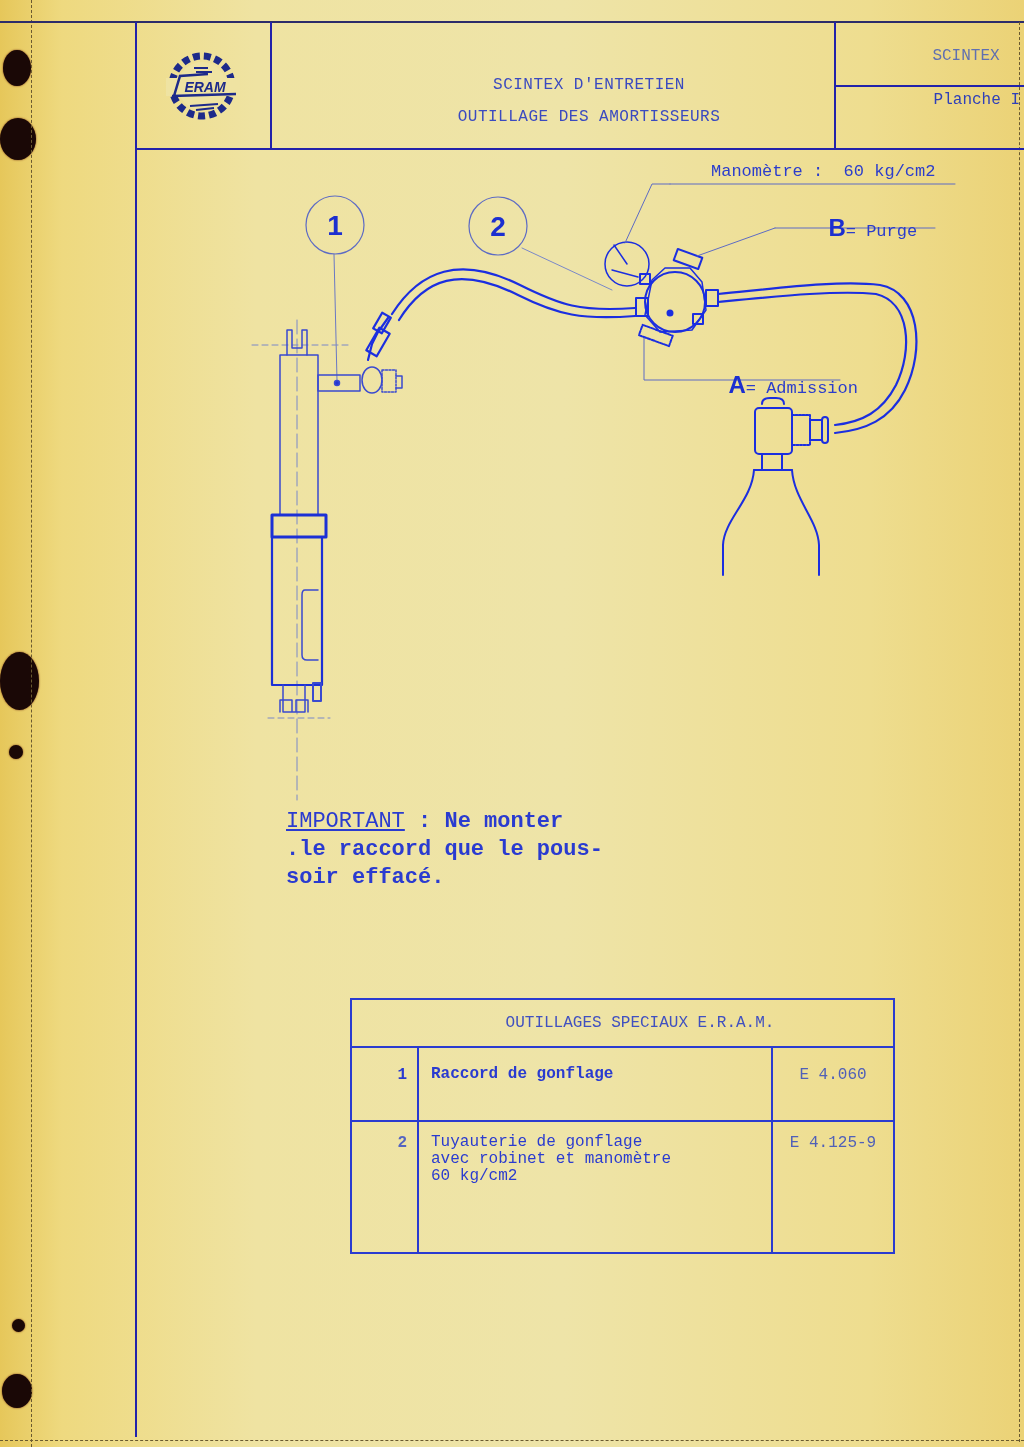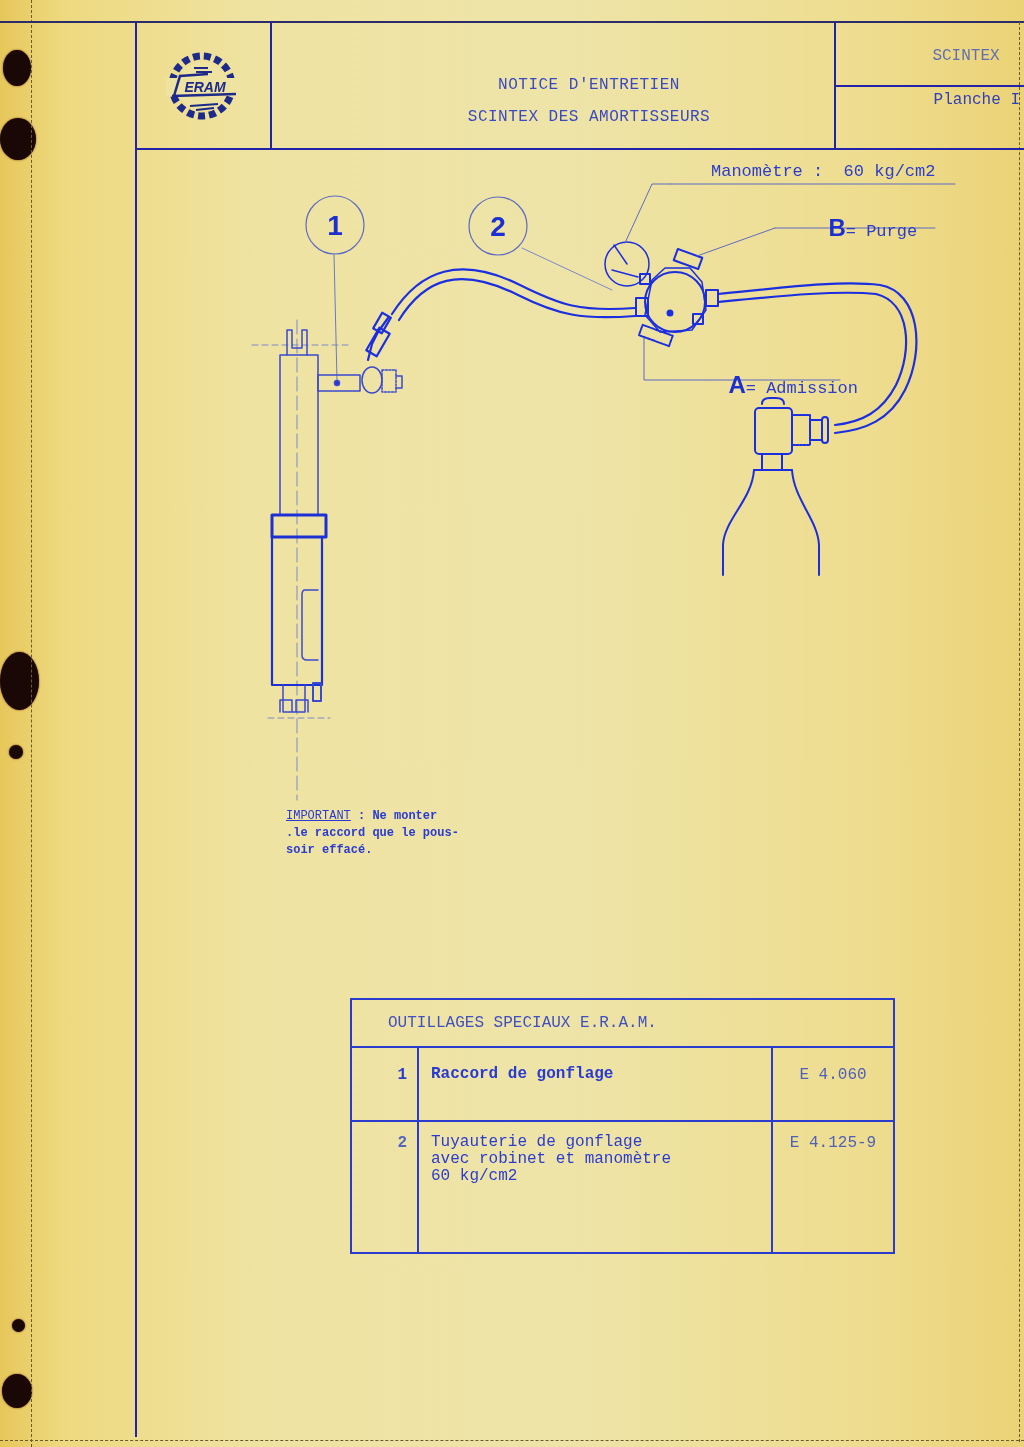--- a/index.html
+++ b/index.html
@@ -20,25 +20,25 @@
   .header-div1 { position:absolute; left:270px; top:22px; height:127px; border-left:2px solid #2222aa; }
   .header-div2 { position:absolute; left:834px; top:22px; height:127px; border-left:2px solid #2222aa; }
   .header-div3 { position:absolute; left:835px; top:85px; width:189px; border-top:2px solid #2222aa; }
   .typed { font-family:"Liberation Mono","DejaVu Sans Mono",monospace; color:#2a3bd0; white-space:pre;padding-left:36px; }
   .title1 { position:absolute; left:272px; width:562px; top:76px; text-align:center; font-size:16px; color:#3a4ac0; letter-spacing:0.5px; }
   .title2 { position:absolute; left:272px; width:562px; top:108px; text-align:center; font-size:16px; color:#3a4ac0; letter-spacing:0.5px; }
   .ref { position:absolute; left:836px; width:188px; top:47px; text-align:center; font-size:16px; color:#6070b0; }
   .sheet { position:absolute; left:836px; width:148px; top:91px; text-align:right; font-size:16px; color:#3040b8; }
   .lbl { position:absolute; font-size:17px; color:#2b3dcc; }
   .bigletter { font-family:"Liberation Sans","DejaVu Sans",sans-serif; font-weight:bold; font-size:24px; color:#1c2fd0; }
-  .note { position:absolute; left:250px; top:808px; font-size:12px; line-height:17px; color:#2a3bd0; font-weight:bold; }
+  .note { position:absolute; left:250px; top:808px; font-size:22px; line-height:28px; color:#2a3bd0; font-weight:bold; }
   .note u { text-decoration:underline; font-weight:normal; }
   table.tools { position:absolute; left:350px; top:998px; width:545px; border-collapse:collapse; border:2px solid #2a3bd0; }
   table.tools td { border:2px solid #2a3bd0; font-size:16px; color:#2a3bd0; vertical-align:top; }
-  .th { text-align:left; height:44px; vertical-align:middle !important; color:#4050c0 !important;border-radius:16px; }
+  .th { text-align:center; height:44px; vertical-align:middle !important; color:#4050c0 !important;border-radius:16px; }
   .num { width:55px; text-align:right; padding:18px 10px 0 0; font-weight:bold; }
   .desc { padding:18px 10px 8px 12px; line-height:17px; font-weight:bold; }
   .code { width:120px; text-align:center; padding:18px 0 8px 0; color:#5060b8 !important; }
   .r1 td { height:46px; }
   .r2 td { height:110px; }
   .r2 .num, .r2 .desc, .r2 .code { padding-top:12px; }
   .std-h { text-align:center; height:40px; vertical-align:middle !important; color:#4a5ab8 !important; }
   .std-v { height:44px; vertical-align:middle !important; padding-left:70px; color:#5565b8 !important; font-size:17px !important; }
 </style>
 </head>
@@ -69,22 +69,22 @@
         <circle cx="42" cy="42" r="30" fill="none" stroke="#1d2a8a" stroke-width="7" stroke-dasharray="7 4"></circle>
         <circle cx="42" cy="42" r="24" fill="#efe3a2"></circle>
       </g>
       <rect x="6" y="34" width="74" height="18" fill="#efe3a2"></rect>
       <path d="M14 52 L20 32 L48 30 M12 52 L76 50" stroke="#1d2a8a" stroke-width="2.5" fill="none"></path>
       <path d="M34 24 L48 24 M36 28 L52 28 M30 62 L58 60 M36 66 L54 64" stroke="#1d2a8a" stroke-width="2" fill="none"></path>
       <text x="45" y="48" text-anchor="middle" font-family="Liberation Sans, DejaVu Sans, sans-serif" font-style="italic" font-weight="bold" font-size="14" fill="#1d2a8a">ERAM</text>
     </svg>
   </div>
 
-  <div class="title1 typed">NOTICE D'ENTRETIEN</div>
-  <div class="title2 typed">SCINTEX DES AMORTISSEURS</div>
+  <div class="title1 typed">SCINTEX D'ENTRETIEN</div>
+  <div class="title2 typed">OUTILLAGE DES AMORTISSEURS</div>
   <div class="ref typed">SCINTEX</div>
   <div class="sheet typed">Planche I</div>
 </div>
 
 <svg class="abs" style="left:0;top:0;" width="1024" height="1000" viewBox="0 0 1024 1000">
   <g fill="none" stroke="#2436d4" stroke-linecap="round" stroke-linejoin="round">
 
     <circle cx="335" cy="225" r="29" stroke="#5d6bc4" stroke-width="1.2"></circle>
     <circle cx="498" cy="226" r="29" stroke="#5d6bc4" stroke-width="1.2"></circle>
     <line x1="334" y1="254" x2="337" y2="380" stroke="#6a78c4" stroke-width="1"></line>

